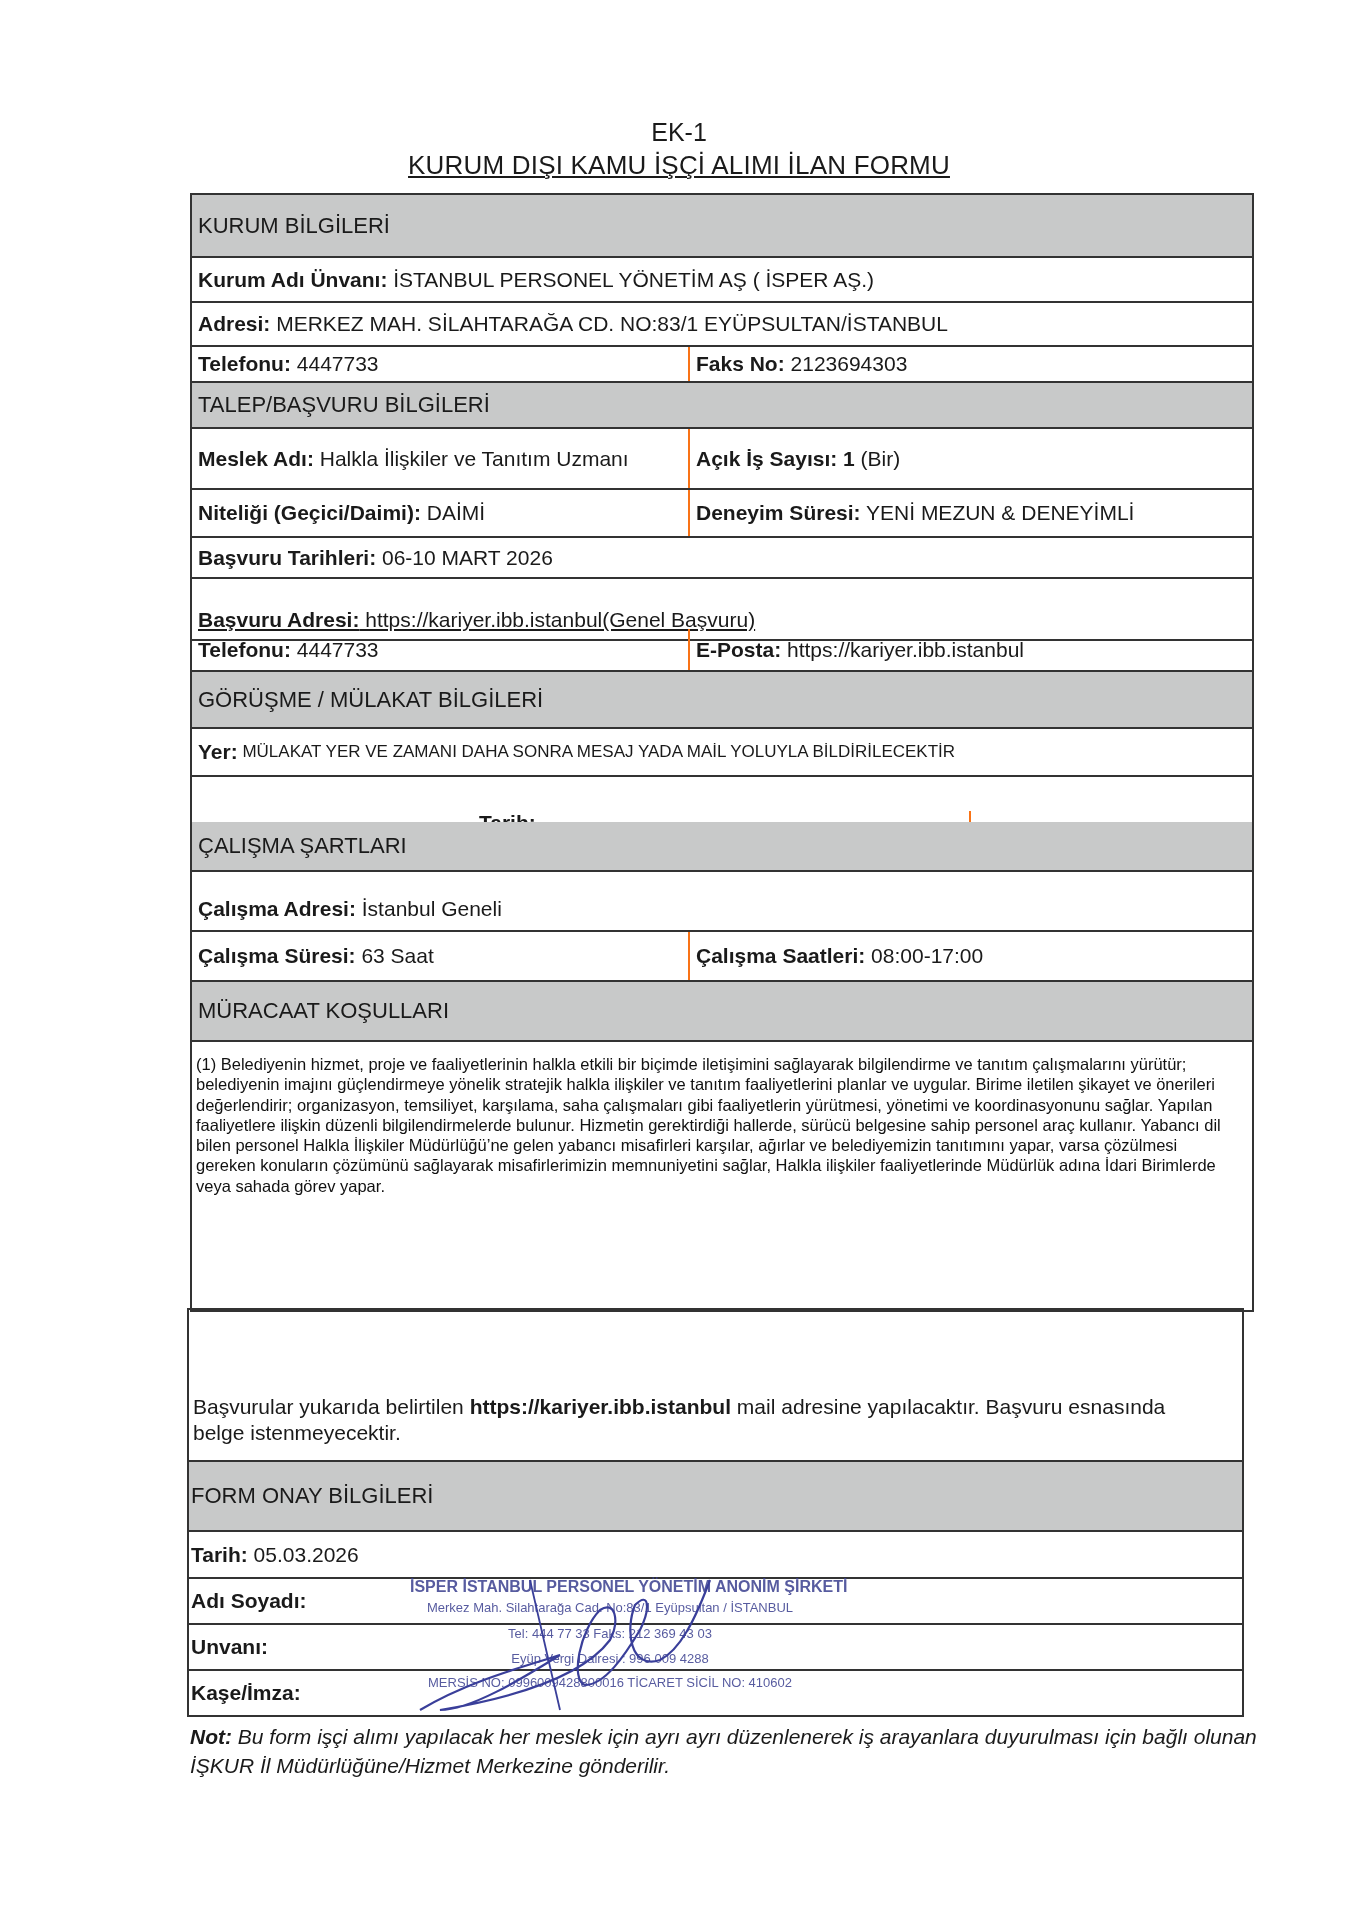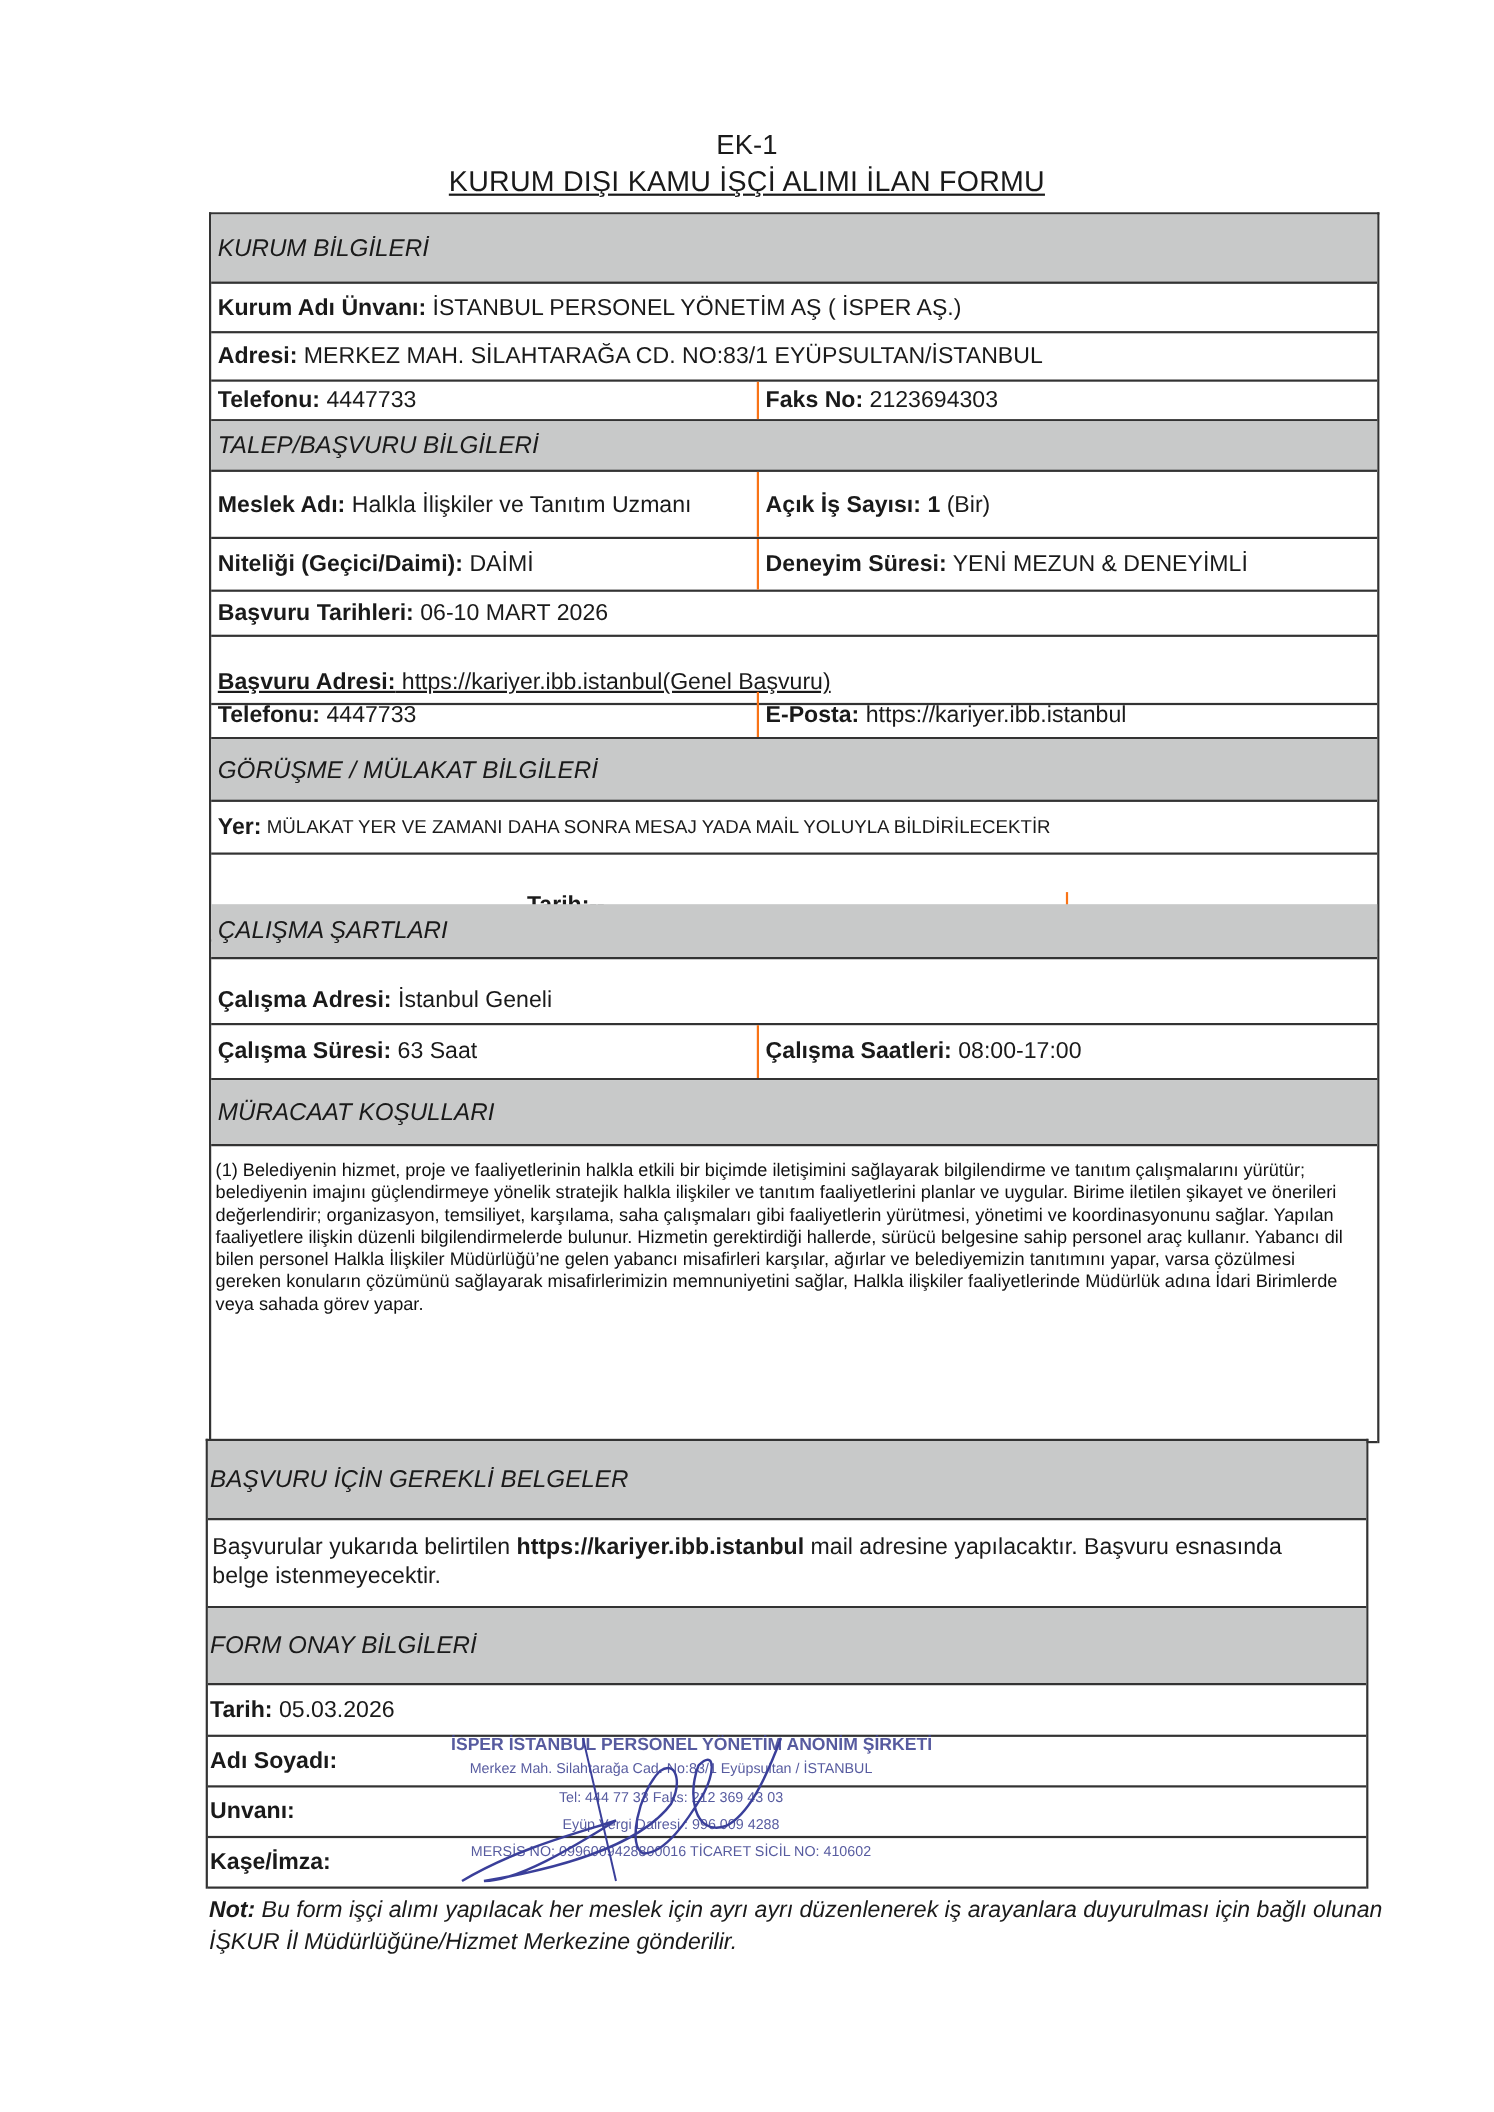--- a/index.html
+++ b/index.html
@@ -11,21 +11,21 @@
   .t1 { top:118px; font-size:25px; }
   .t2 { top:150px; font-size:26px; letter-spacing:0.2px;text-decoration:underline; }
 
   .tbl { position:absolute; left:190px; width:1060px; border-left:2px solid #333; border-right:2px solid #333; border-top:2px solid #333; }
   .row { position:absolute; left:0; right:0; border-bottom:2px solid #333; box-sizing:border-box; display:flex; align-items:center; }
   .gray { background:#c8c9c9; }
   .cell { padding-left:6px; font-size:21px; white-space:nowrap; display:flex; align-items:center; height:100%; box-sizing:border-box; }
   .half { width:498px; border-right:2px solid #f97316; }
   .half2 { flex:1; padding-left:6px; }
   b, .lbl { font-weight:bold; }
-  .sec { font-size:22px; padding-left:6px;font-style:italic; }
+  .sec { font-size:22px; padding-left:6px; }
   .small { font-size:17px; }
   .para { position:absolute; left:4px; right:14px; font-size:16.5px; line-height:20.3px; top:12px; color:#111; }
   .basv { position:absolute; left:4px; right:20px; top:12px; font-size:21px; line-height:26px; }
   .note { position:absolute; left:190px; top:1722px; width:1080px; font-size:21px; font-style:italic; line-height:29px; }
   .stamp { position:absolute; left:410px; top:1578px; width:400px; color:#3a3f8f; font-family:"Liberation Sans", sans-serif; text-align:center; opacity:0.85; }
   .stamp div { white-space:nowrap; }
   .sig { position:absolute; left:410px; top:1560px; width:320px; height:170px; }
 </style>
 </head>
 <body>
@@ -146,23 +146,20 @@
 
   <div class="row gray" style="top:787px;height:60px;">
     <span class="sec">MÜRACAAT KOŞULLARI</span>
   </div>
   <div class="row" style="top:847px;height:270px;align-items:flex-start;">
     <div class="para">(1) Belediyenin hizmet, proje ve faaliyetlerinin halkla etkili bir biçimde iletişimini sağlayarak bilgilendirme ve tanıtım çalışmalarını yürütür; belediyenin imajını güçlendirmeye yönelik stratejik halkla ilişkiler ve tanıtım faaliyetlerini planlar ve uygular. Birime iletilen şikayet ve önerileri değerlendirir; organizasyon, temsiliyet, karşılama, saha çalışmaları gibi faaliyetlerin yürütmesi, yönetimi ve koordinasyonunu sağlar. Yapılan faaliyetlere ilişkin düzenli bilgilendirmelerde bulunur. Hizmetin gerektirdiği hallerde, sürücü belgesine sahip personel araç kullanır. Yabancı dil bilen personel Halkla İlişkiler Müdürlüğü’ne gelen yabancı misafirleri karşılar, ağırlar ve belediyemizin tanıtımını yapar, varsa çözülmesi gereken konuların çözümünü sağlayarak misafirlerimizin memnuniyetini sağlar, Halkla ilişkiler faaliyetlerinde Müdürlük adına İdari Birimlerde veya sahada görev yapar.</div>
   </div>
 </div>
 
 <div class="tbl" style="top:1308px;left:187px;width:1053px;height:407px;">
-  <div class="row gray" style="top:0;height:72px;">
-    <span class="sec" style="padding-left:2px;">BAŞVURU İÇİN GEREKLİ BELGELER</span>
-  </div>
   <div class="row" style="top:72px;height:80px;align-items:flex-start;">
     <div class="basv"><span>Başvurular yukarıda belirtilen </span><b>https://kariyer.ibb.istanbul</b><span> mail adresine yapılacaktır. Başvuru esnasında belge istenmeyecektir.</span></div>
   </div>
   <div class="row gray" style="top:152px;height:70px;">
     <span class="sec" style="padding-left:2px;">FORM ONAY BİLGİLERİ</span>
   </div>
   <div class="row" style="top:222px;height:47px;">
     <div class="cell" style="padding-left:2px;">
         <span class="lbl">Tarih:</span>
         <span style="white-space:pre"> 05.03.2026</span>

